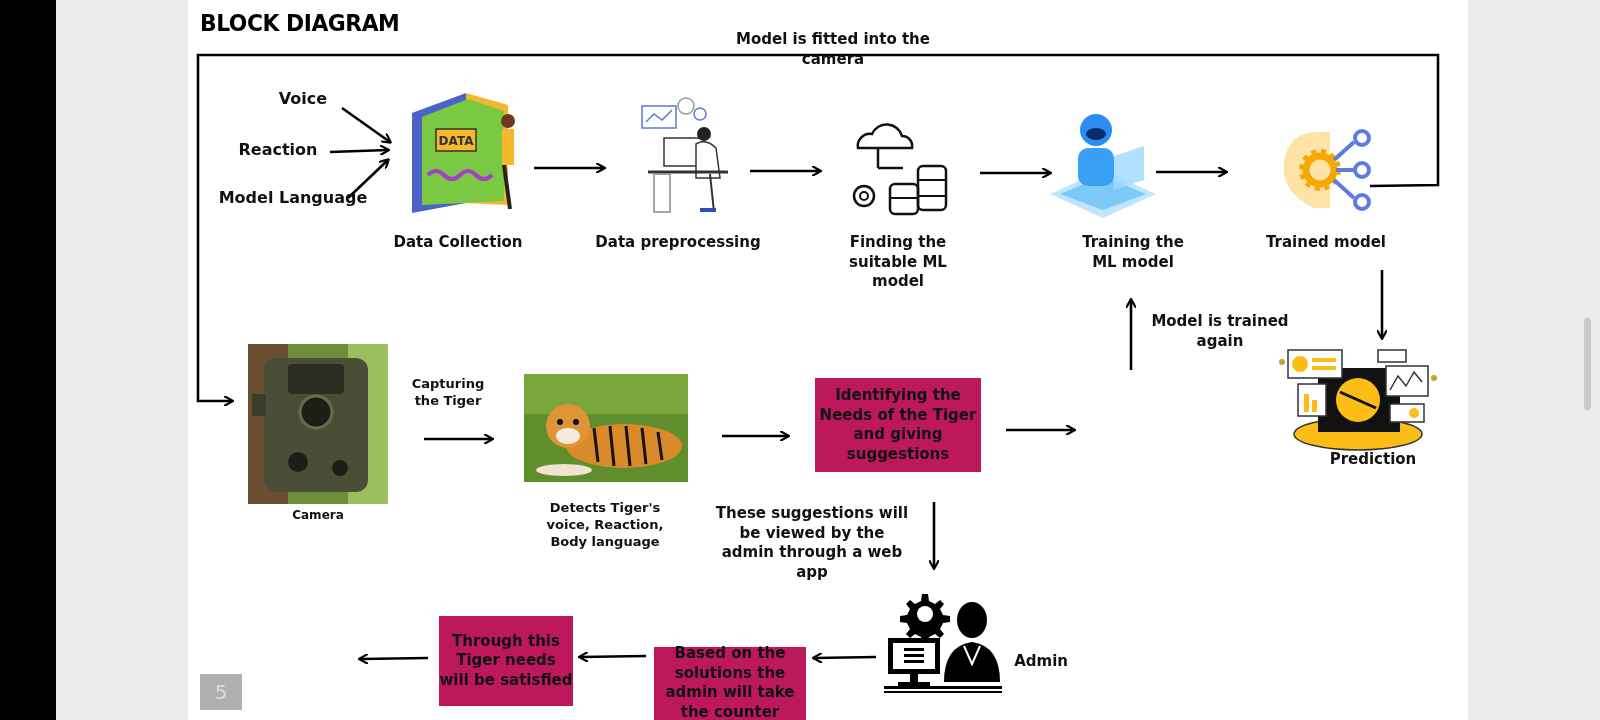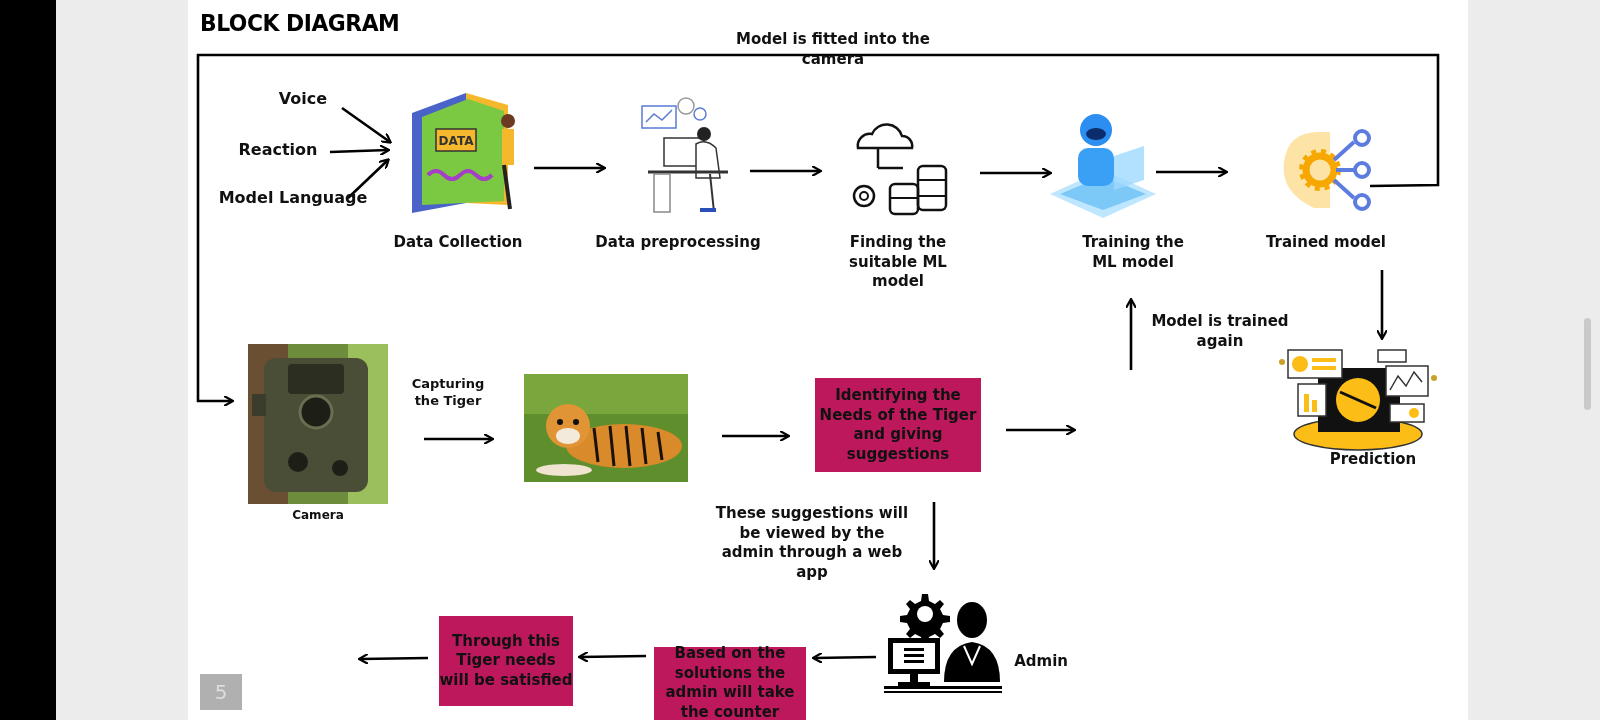--- a/index.html
+++ b/index.html
@@ -179,20 +179,21 @@
         <line x1="102" y1="52" x2="106" y2="92"></line>
         <line x1="118" y1="54" x2="122" y2="90"></line>
         <line x1="134" y1="58" x2="138" y2="86"></line>
     </g>
     <circle cx="44" cy="52" r="22" fill="#e09435"></circle>
     <ellipse cx="44" cy="62" rx="12" ry="8" fill="#f4eadc"></ellipse>
     <circle cx="36" cy="48" r="3" fill="#111"></circle>
       <circle cx="52" cy="48" r="3" fill="#111"></circle>
     <ellipse cx="40" cy="96" rx="28" ry="6" fill="#f0e4d0"></ellipse>
   </svg>
+  <div class="t" style="left:352px;top:500px;width:130px;font-size:13px;">Detects Tiger's voice, Reaction, Body language</div>
 
   <div class="box" style="left:627px;top:378px;width:166px;height:94px;font-size:15px;">Identifying the Needs of the Tiger and giving suggestions</div>
 
   <div class="t" style="left:524px;top:504px;width:200px;font-size:15px;">These suggestions will be viewed by the admin through a web app</div>
 
   <svg class="ill" style="left:694px;top:590px;" width="126" height="104">
     <g fill="#000">
       <path d="M40,4 l6,0 1,7 6,3 5,-4 4,4 -4,5 3,6 7,1 0,6 -7,1 -3,6 4,5 -4,4 -5,-4 -6,3 -1,7 -6,0 -1,-7 -6,-3 -5,4 -4,-4 4,-5 -3,-6 -7,-1 0,-6 7,-1 3,-6 -4,-5 4,-4 5,4 6,-3 z"></path>
     </g>
     <circle cx="43" cy="24" r="8" fill="#fff"></circle>

